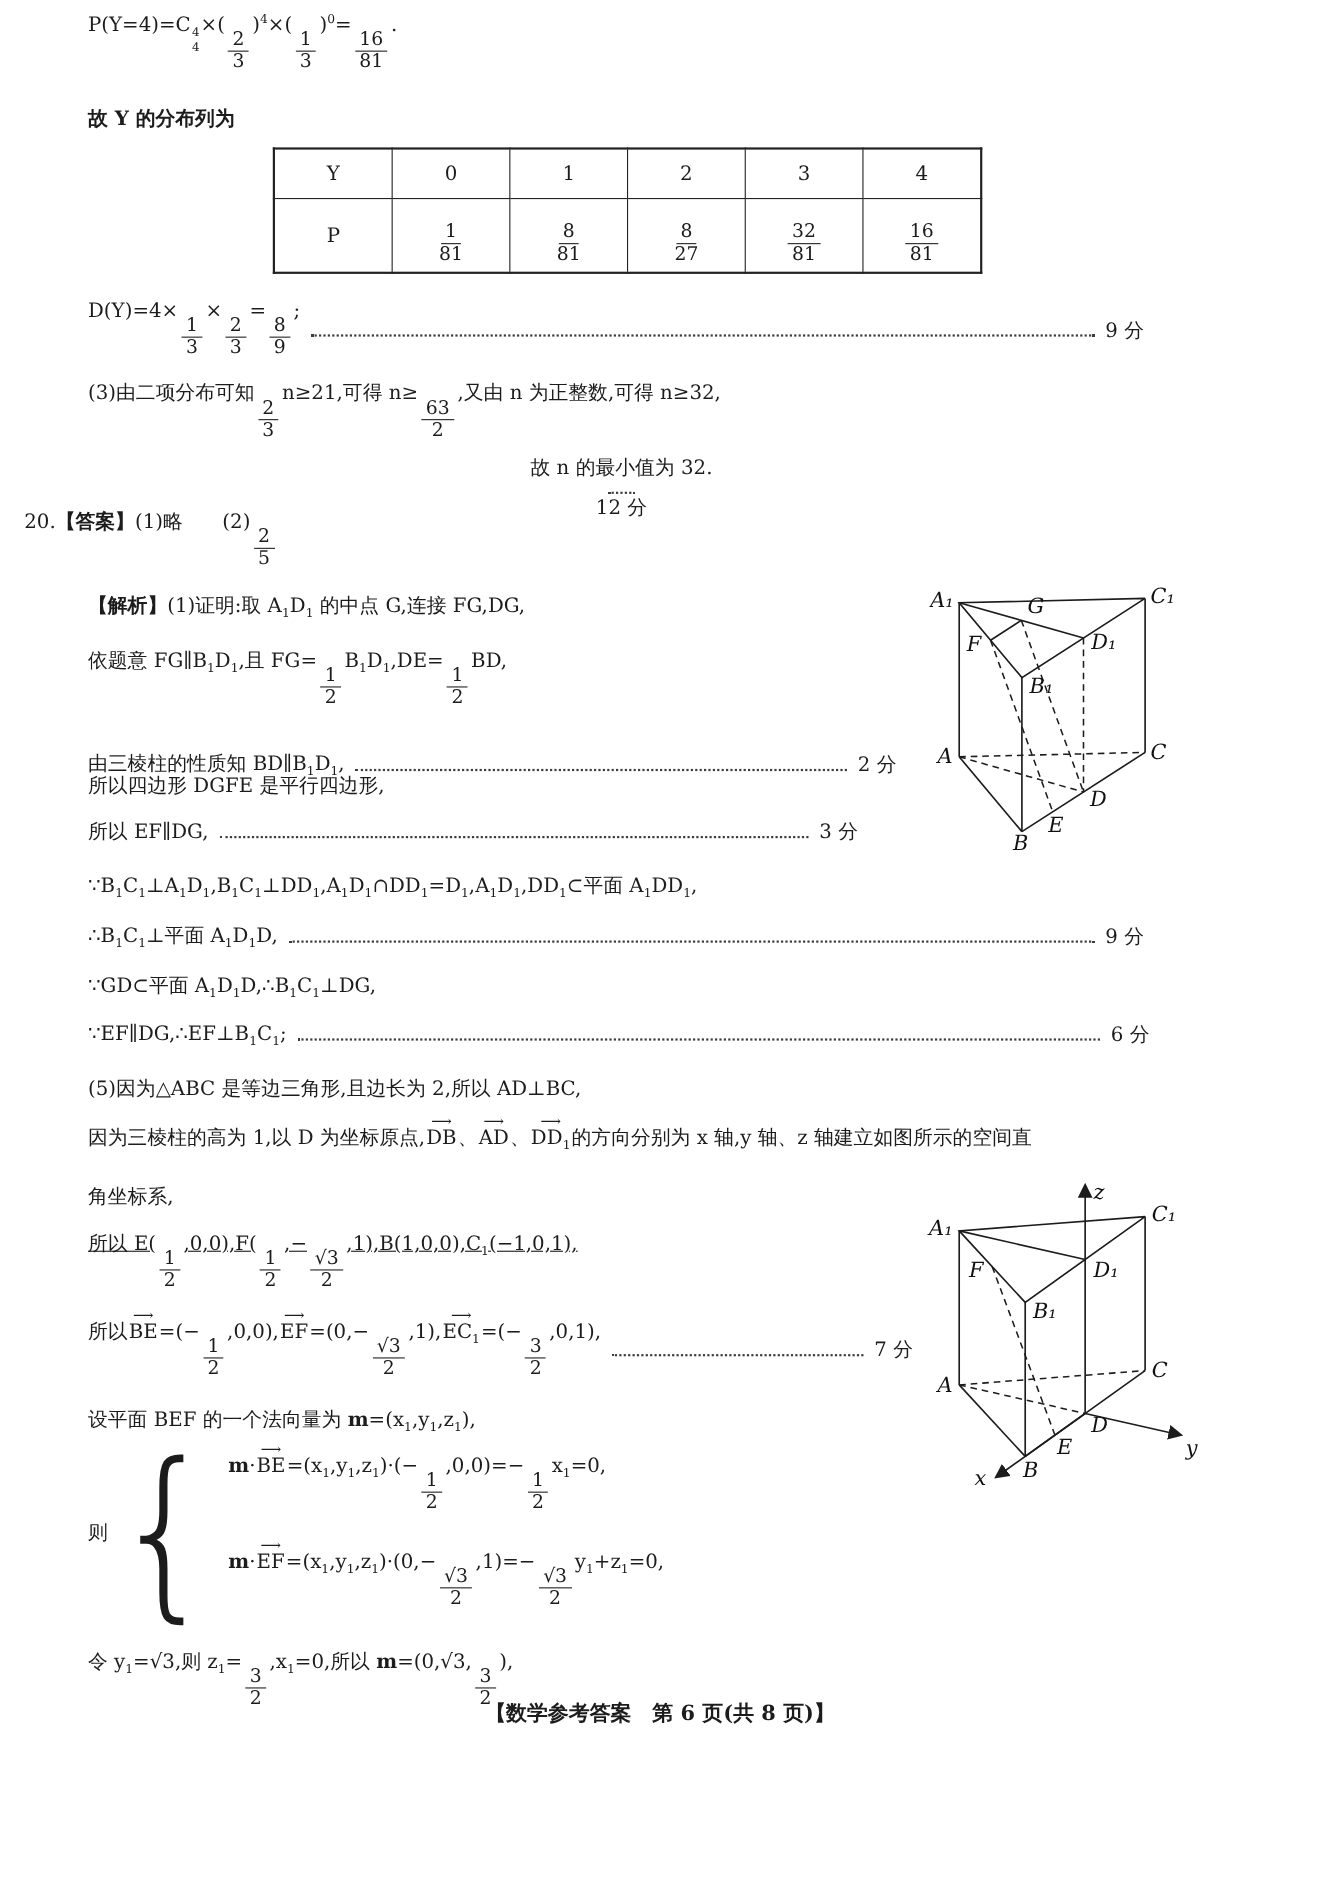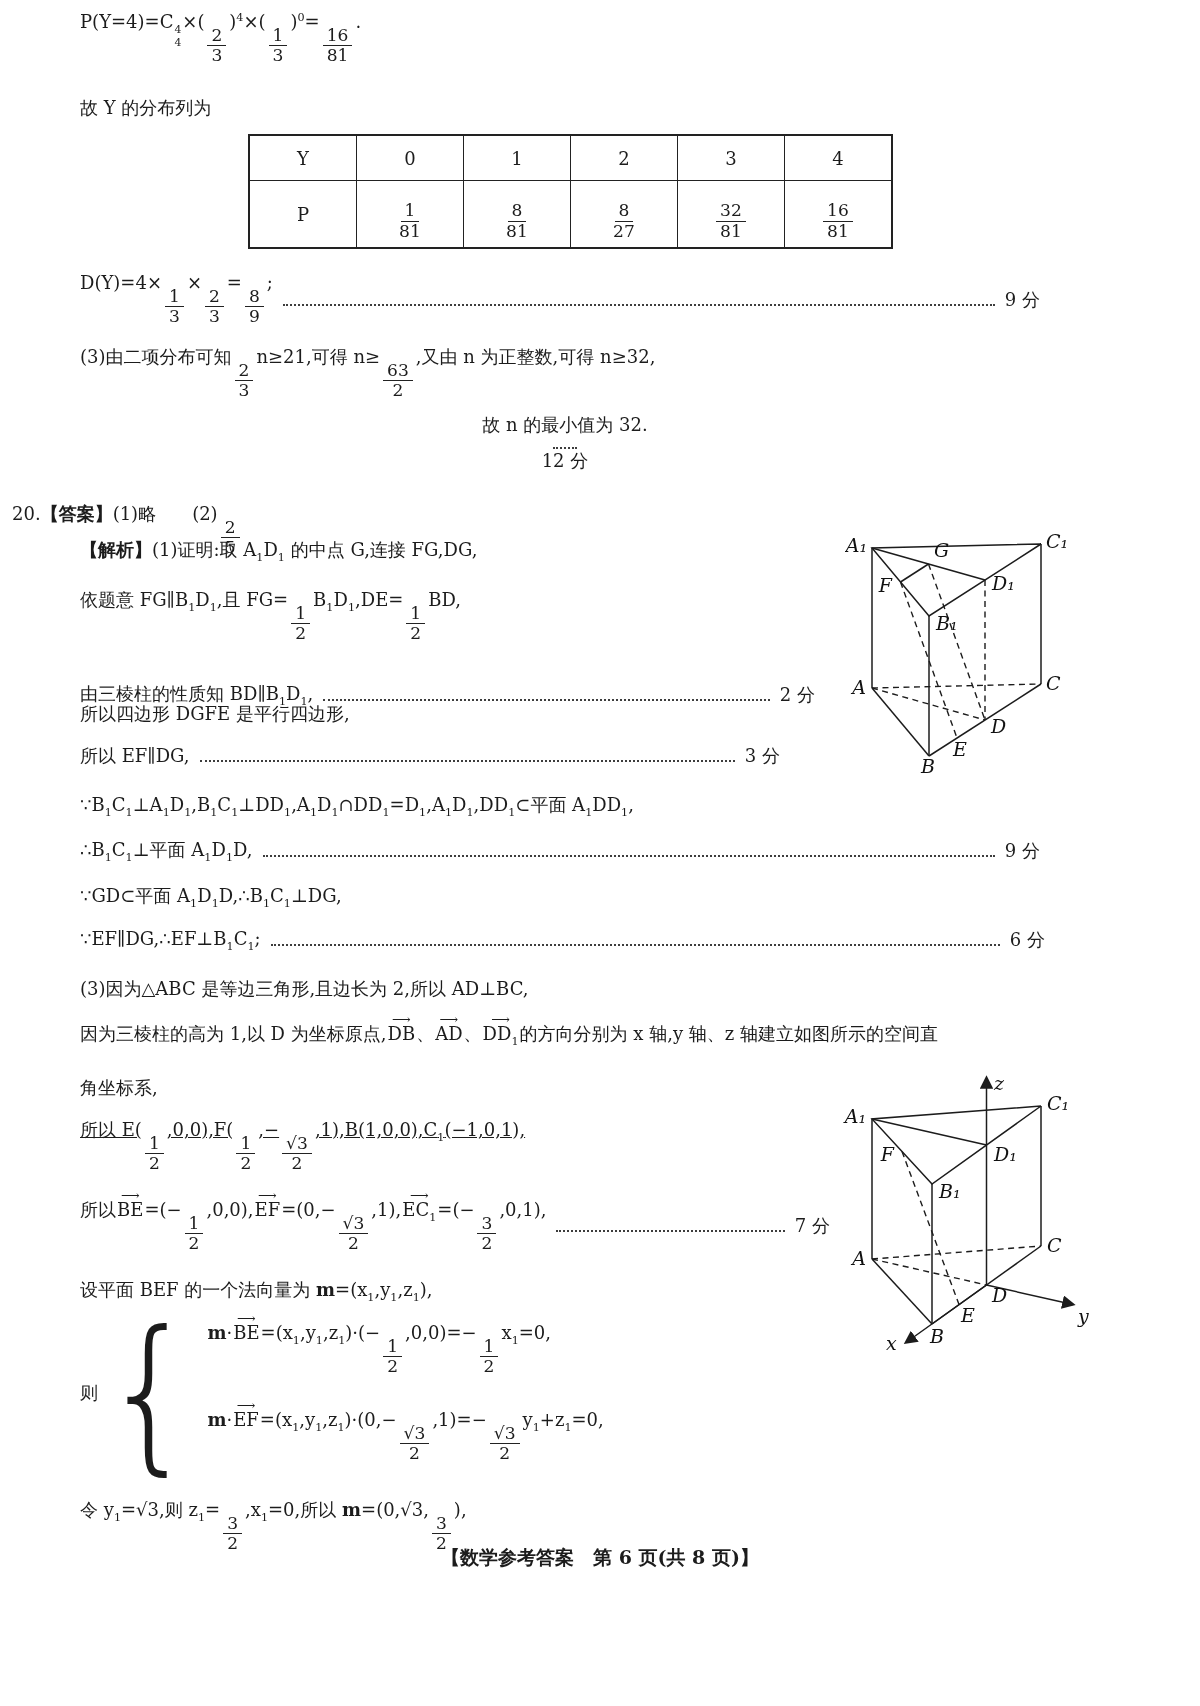--- a/index.html
+++ b/index.html
@@ -56,21 +56,21 @@
           <span class="num">2</span>
           <span class="den">3</span>
         </span>)<sup>4</sup>×(<span class="frac">
           <span class="num">1</span>
           <span class="den">3</span>
         </span>)<sup>0</sup>=<span class="frac">
           <span class="num">16</span>
           <span class="den">81</span>
         </span>.</span>
     </div>
-    <div class="line" style="top: 96px; left: 80px;">
+    <div class="line" style="top: 96px; left: 80px; font-weight: bold;">
       <span class="content">故 Y 的分布列为</span>
     </div>
     <div class="line" style="top: 272px; left: 80px; width: 960px;">
       <span class="content">D(Y)=4×<span class="frac">
           <span class="num">1</span>
           <span class="den">3</span>
         </span>×<span class="frac">
           <span class="num">2</span>
           <span class="den">3</span>
         </span>=<span class="frac">
@@ -87,21 +87,21 @@
         </span>n≥21,可得 n≥<span class="frac">
           <span class="num">63</span>
           <span class="den">2</span>
         </span>,又由 n 为正整数,可得 n≥32,</span>
     </div>
     <div class="line" style="top: 413px; left: 80px; width: 970px; flex-direction: column;">
       <span class="content">故 n 的最小值为 32.</span>
       <span class="dots"></span>
       <span class="score">12 分</span>
     </div>
-    <div class="line" style="top: 462px; left: 12px; margin-top: 40px;">
+    <div class="line" style="top: 462px; left: 22px;">
       <span class="content">20.<span class="b">【答案】</span>(1)略　　(2)<span class="frac">
           <span class="num">2</span>
           <span class="den">5</span>
         </span></span>
     </div>
     <div class="line" style="top: 538px; left: 80px; align-items: flex-end;">
       <span class="content"><span class="b">【解析】</span>(1)证明:取 A<sub>1</sub>D<sub>1</sub> 的中点 G,连接 FG,DG,</span>
     </div>
     <div class="line" style="top: 588px; left: 80px;">
       <span class="content">依题意 FG∥B<sub>1</sub>D<sub>1</sub>,且 FG=<span class="frac">
@@ -135,21 +135,21 @@
     </div>
     <div class="line" style="top: 884px; left: 80px;">
       <span class="content">∵GD⊂平面 A<sub>1</sub>D<sub>1</sub>D,∴B<sub>1</sub>C<sub>1</sub>⊥DG,</span>
     </div>
     <div class="line" style="top: 928px; left: 80px; width: 965px;">
       <span class="content">∵EF∥DG,∴EF⊥B<sub>1</sub>C<sub>1</sub>;</span>
       <span class="dots"></span>
       <span class="score">6 分</span>
     </div>
     <div class="line" style="top: 977px; left: 80px;">
-      <span class="content">(3)因为△ABC 是等边三角形,且边长为 2,所以 AD⊥BC,</span>
+      <span class="content">(5)因为△ABC 是等边三角形,且边长为 2,所以 AD⊥BC,</span>
     </div>
     <div class="line" style="top: 1022px; left: 80px;">
       <span class="content">因为三棱柱的高为 1,以 D 为坐标原点,<span class="vec">DB</span>、<span class="vec">AD</span>、<span class="vec">DD<sub>1</sub></span>的方向分别为 x 轴,y 轴、z 轴建立如图所示的空间直</span>
     </div>
     <div class="line" style="top: 1076px; left: 80px;">
       <span class="content">角坐标系,</span>
     </div>
     <div class="line" style="top: 1118px; left: 80px; text-decoration: underline;">
       <span class="content">所以 E(<span class="frac">
           <span class="num">1</span>

